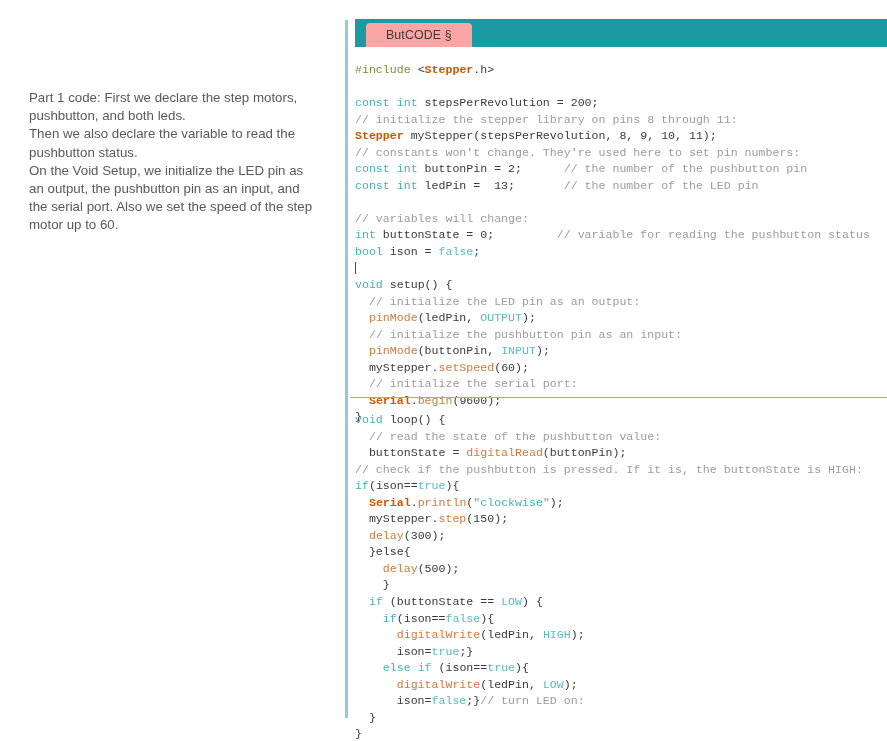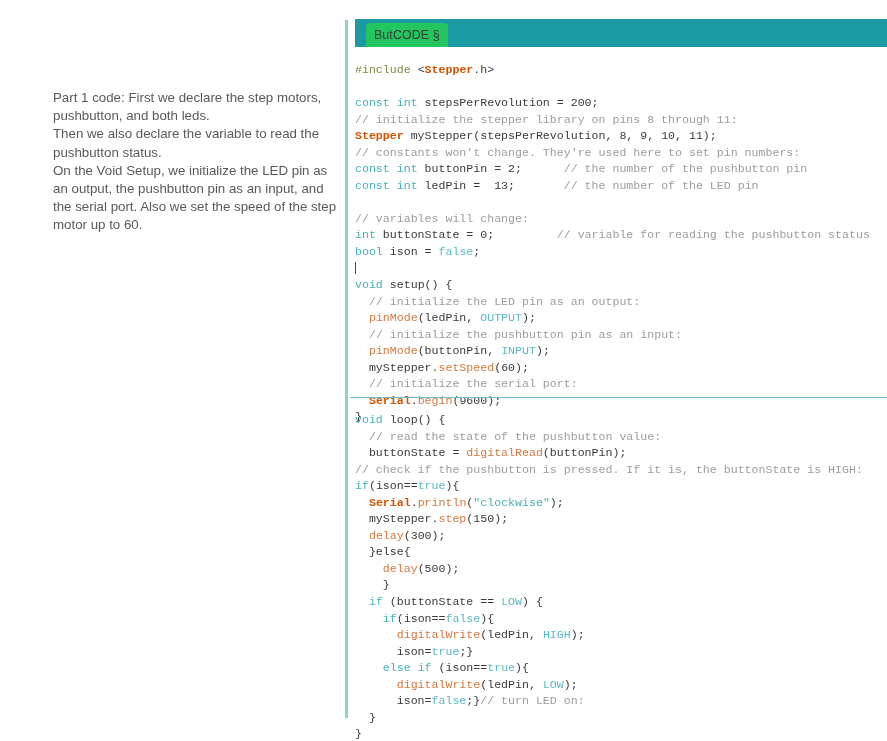--- a/index.html
+++ b/index.html
@@ -16,21 +16,20 @@
   }
 
   
   .notes-column {
     position: absolute;
     left: 0;
     top: 0;
     width: 340px;
     height: 741px;
     box-sizing: border-box;
-    margin-left: 24px;
   }
   .note-block {
     position: absolute;
     left: 29px;
     width: 290px;
     color: #58595b;
     font-family: "Liberation Sans", sans-serif;
     font-size: 13.3px;
     line-height: 18.2px;
     white-space: pre-line;
@@ -63,23 +62,23 @@
     top: 19px;
     right: 0;
     height: 28px;
     background: #1b9aa3;
   }
   .tab-active {
     position: absolute;
     left: 11px;
     top: 4px;
     height: 24px;
-    background: #22c55e;
+    background: #fca5a5;
     border-radius: 4px 4px 0 0;
-    padding: 0 8px;
+    padding: 0 20px;
     display: flex;
     align-items: center;
     box-sizing: border-box;
   }
   .tab-label {
     font-family: "Liberation Sans", sans-serif;
     font-size: 12.4px;
     color: #3b3b3b;
     white-space: nowrap;
     letter-spacing: .1px;

